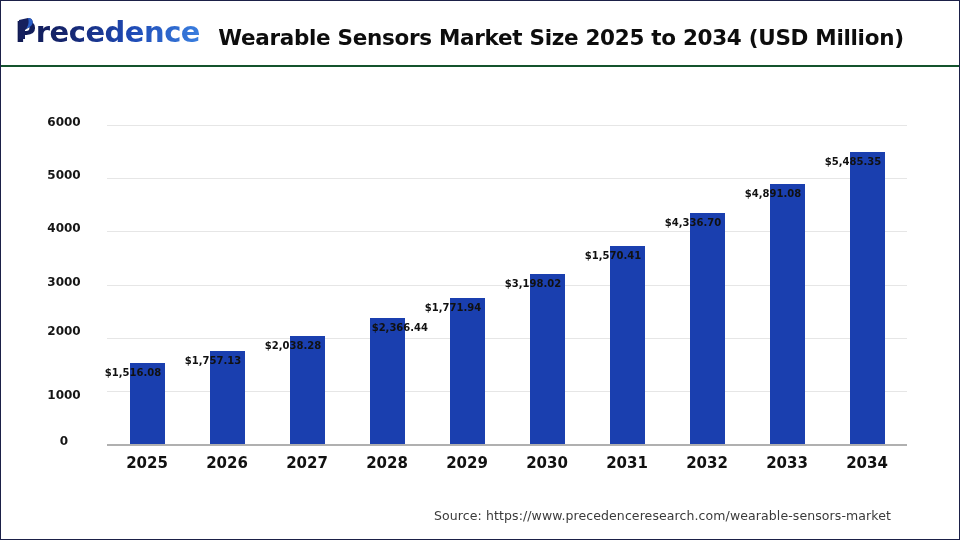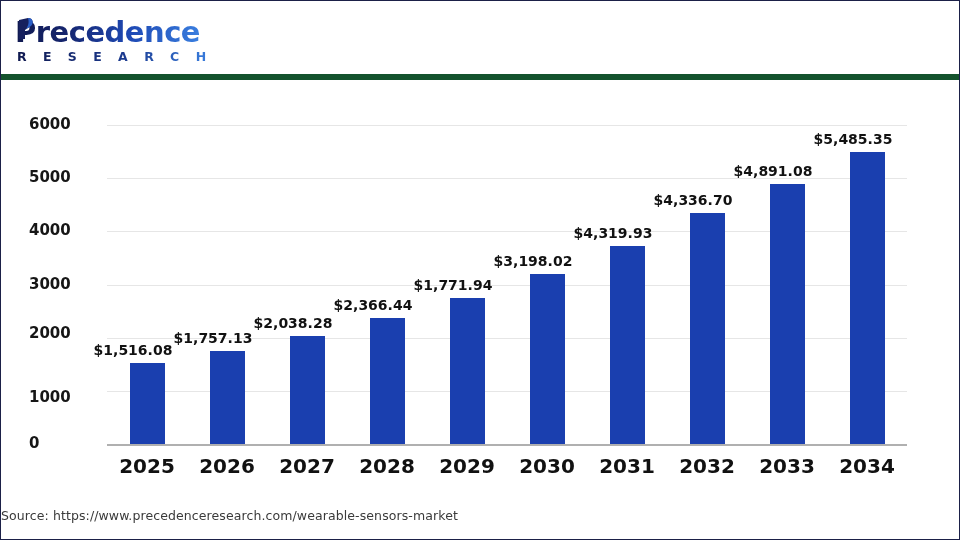--- a/index.html
+++ b/index.html
@@ -17,23 +17,23 @@
     background: #ffffff;
     border: 1px solid #1b2048;
     overflow: hidden;
   }
 
   
   #header {
     position: absolute;
     left: 0; top: 0;
     width: 958px;
-    height: 79px;
-    background: #ffffff;
-    border-bottom: 6px solid #14532d;
+    height: 66px;
+    background: #ffffff;
+    border-bottom: 2px solid #14532d;
   }
 
   #logo {
     position: absolute;
     left: 14px;
     top: 14px;
     width: 160px;
     height: 52px;
   }
   #logo-word {
@@ -115,23 +115,23 @@
     left: 106px;
     width: 800px;
     height: 2px;
     background: #b0b0b0;
   }
 
   .ytick {
     position: absolute;
     right: 0;
     width: 70px;
-    text-align: left;
-    font-family: "DejaVu Sans", sans-serif;
-    font-size: 15px;
+    text-align: center;
+    font-family: "DejaVu Sans", sans-serif;
+    font-size: 12px;
     font-weight: bold;
     color: #161616;
   }
   #yticks {
     position: absolute;
     left: 20px;
     top: 0;
     width: 78px;
     height: 400px;
   }
@@ -143,65 +143,66 @@
     height: 400px;
   }
   .bar {
     position: absolute;
     width: 35px;
     background: #1a3faf;
   }
   .bar-label {
     position: absolute;
     font-family: "DejaVu Sans", sans-serif;
-    font-size: 14px;
+    font-size: 10px;
     font-weight: bold;
     color: #111111;
     white-space: nowrap;
     text-align: center;
+    margin-top: 25px;
   }
   .xtick {
     position: absolute;
     top: 373px;
     width: 80px;
     text-align: center;
     font-family: "DejaVu Sans", sans-serif;
-    font-size: 20px;
+    font-size: 15px;
     font-weight: bold;
     color: #111111;
   }
 
   #source {
     position: absolute;
     left: 0;
     top: 427px;
     width: 890px;
-    text-align: left;
+    text-align: right;
     font-family: "DejaVu Sans", sans-serif;
     font-size: 12.5px;
     color: #3a3a3a;
     letter-spacing: 0.1px;
   }
 </style>
 </head>
 <body>
 
 <div id="page">
 
   <div id="header">
 
     <div id="logo">
       <div id="logo-word">Precedence</div>
       <svg id="logo-mark" viewBox="0 0 22 24">
         <path d="M2 3 L11 1 C16 1 17 6 14 9 L8 13 L8 22 L2 22 Z" fill="#16205e"></path>
         <path d="M11 1 C16 1 17 6 14 9 L9 12 C12 8 12 4 11 1 Z" fill="#2a5fc8"></path>
       </svg>
-      <div id="logo-sub">R E S E A R C H</div>
     </div>
 
+    <div id="chart-title">Wearable Sensors Market Size 2025 to 2034 (USD Million)</div>
   </div>
 
   <div id="plot-wrap">
 
     <div id="grid">
         <div class="gridline" style="top: 309.833px;"></div>
         <div class="gridline" style="top: 256.667px;"></div>
         <div class="gridline" style="top: 203.5px;"></div>
         <div class="gridline" style="top: 150.333px;"></div>
         <div class="gridline" style="top: 97.1667px;"></div>
@@ -221,30 +222,30 @@
         <div class="bar" style="left: 128.5px; top: 282.395px; height: 80.6049px;"></div>
         <div class="bar-label" style="width: 110px; left: 77px; top: 261.395px;">$1,516.08</div>
         <div class="xtick" style="left: 106px;">2025</div>
         <div class="bar" style="left: 208.5px; top: 269.579px; height: 93.4207px;"></div>
         <div class="bar-label" style="width: 110px; left: 157px; top: 248.579px;">$1,757.13</div>
         <div class="xtick" style="left: 186px;">2026</div>
         <div class="bar" style="left: 288.5px; top: 254.631px; height: 108.369px;"></div>
         <div class="bar-label" style="width: 110px; left: 237px; top: 233.631px;">$2,038.28</div>
         <div class="xtick" style="left: 266px;">2027</div>
         <div class="bar" style="left: 368.5px; top: 237.184px; height: 125.816px;"></div>
-        <div class="bar-label" style="width: 110px; left: 317px; top: 216.184px;">$2,366.44</div>
+        <div class="bar-label" style="width: 110px; left: 317px; top: 216.184px; text-align: right;">$2,366.44</div>
         <div class="xtick" style="left: 346px;">2028</div>
         <div class="bar" style="left: 448.5px; top: 216.802px; height: 146.198px;"></div>
         <div class="bar-label" style="width: 110px; left: 397px; top: 195.802px;">$1,771.94</div>
         <div class="xtick" style="left: 426px;">2029</div>
         <div class="bar" style="left: 528.5px; top: 192.972px; height: 170.028px;"></div>
         <div class="bar-label" style="width: 110px; left: 477px; top: 171.972px;">$3,198.02</div>
         <div class="xtick" style="left: 506px;">2030</div>
         <div class="bar" style="left: 608.5px; top: 165.088px; height: 197.912px;"></div>
-        <div class="bar-label" style="width: 110px; left: 557px; top: 144.088px;">$4,319.93</div>
+        <div class="bar-label" style="width: 110px; left: 557px; top: 144.088px;">$1,570.41</div>
         <div class="xtick" style="left: 586px;">2031</div>
         <div class="bar" style="left: 688.5px; top: 132.432px; height: 230.568px;"></div>
         <div class="bar-label" style="width: 110px; left: 637px; top: 111.432px;">$4,336.70</div>
         <div class="xtick" style="left: 666px; text-align: center;">2032</div>
         <div class="bar" style="left: 768.5px; top: 102.958px; height: 260.042px;"></div>
         <div class="bar-label" style="width: 110px; left: 717px; top: 81.9576px;">$4,891.08</div>
         <div class="xtick" style="left: 746px;">2033</div>
         <div class="bar" style="left: 848.5px; top: 71.3622px; height: 291.638px;"></div>
         <div class="bar-label" style="width: 110px; left: 797px; top: 50.3622px;">$5,485.35</div>
         <div class="xtick" style="left: 826px;">2034</div>

